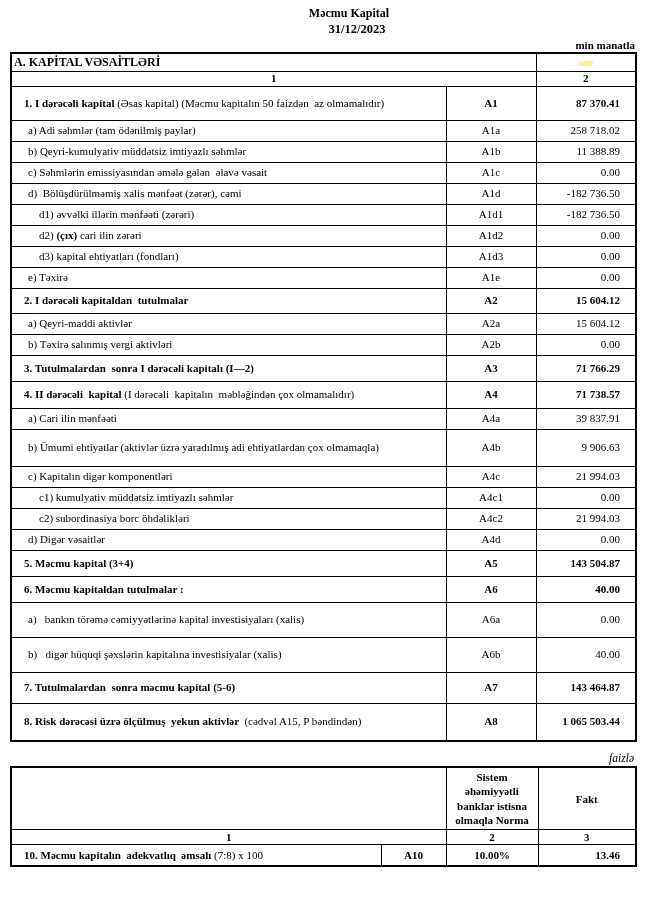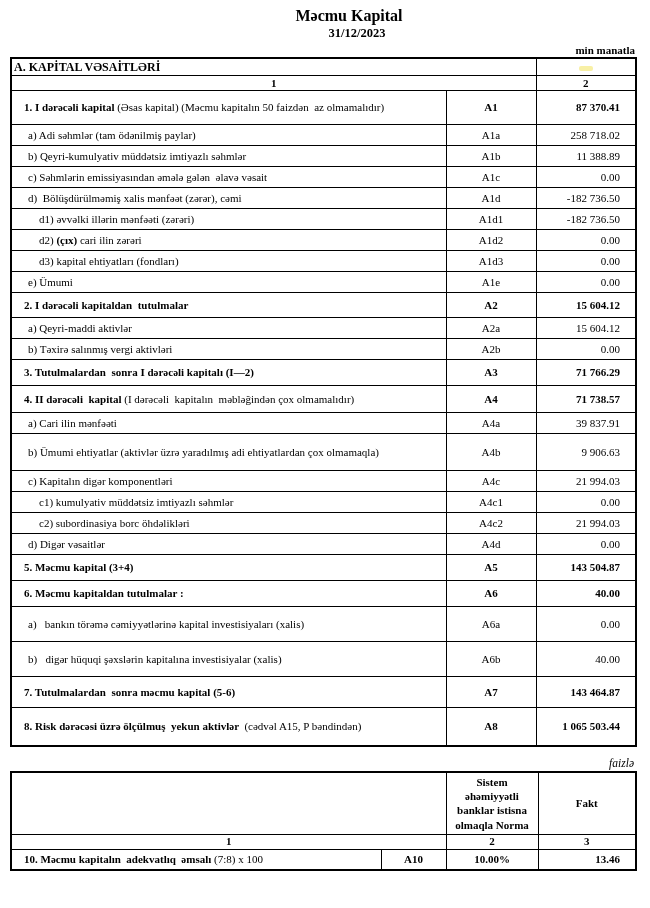--- a/index.html
+++ b/index.html
@@ -1,18 +1,18 @@
 <!DOCTYPE html>
 <html><head>
 <meta charset="utf-8">
 <style>
   html,body{margin:0;padding:0;background:#fff;}
   body{width:650px;height:908px;font-family:"Liberation Serif",serif;color:#000;}
   .page{position:relative;width:650px;height:908px;overflow:hidden;background:#fff;}
-  .title{margin:0;padding:7px 16px 0 64px;text-align:center;font-weight:bold;font-size:16px;line-height:1.15;}
+  .title{margin:0;padding:7px 16px 0 64px;text-align:center;font-weight:bold;font-size:12px;line-height:1.15;}
   .date{padding:1px 0 0 64px;text-align:center;font-weight:bold;font-size:12.5px;line-height:1.15;}
   .unit-note{text-align:right;margin:3px 15px 1px 0;font-weight:bold;font-size:11px;}
   table{border-collapse:collapse;margin-left:10px;width:625px;table-layout:fixed;border:2px solid #000;}
   td{border:1px solid #000;font-size:11px;padding:1px 4px;vertical-align:middle;line-height:1.18;}
   tr{height:21px;}
   .lbl{white-space:pre-wrap;}
   .ind0{padding-left:12px;}
   .ind1{padding-left:16px;}
   .ind2{padding-left:27px;}
   .code{text-align:center;padding:1px 11px;}
@@ -89,21 +89,21 @@
           <td class="lbl ind2"><span>d2) </span><b>(çıx)</b><span> cari ilin zərəri</span></td>
           <td class="code">A1d2</td>
           <td class="val">0.00</td>
         </tr>
         <tr>
           <td class="lbl ind2"><span>d3) kapital ehtiyatları (fondları)</span></td>
           <td class="code">A1d3</td>
           <td class="val">0.00</td>
         </tr>
         <tr>
-          <td class="lbl ind1"><span>e) Ümumi</span></td>
+          <td class="lbl ind1"><span>e) Təxirə</span></td>
           <td class="code">A1e</td>
           <td class="val">0.00</td>
         </tr>
         <tr style="height: 25px;">
           <td class="lbl ind0"><b>2. I dərəcəli kapitaldan  tutulmalar</b></td>
           <td class="code bold">A2</td>
           <td class="val bold">15 604.12</td>
         </tr>
         <tr>
           <td class="lbl ind1"><span>a) Qeyri-maddi aktivlər</span></td>

